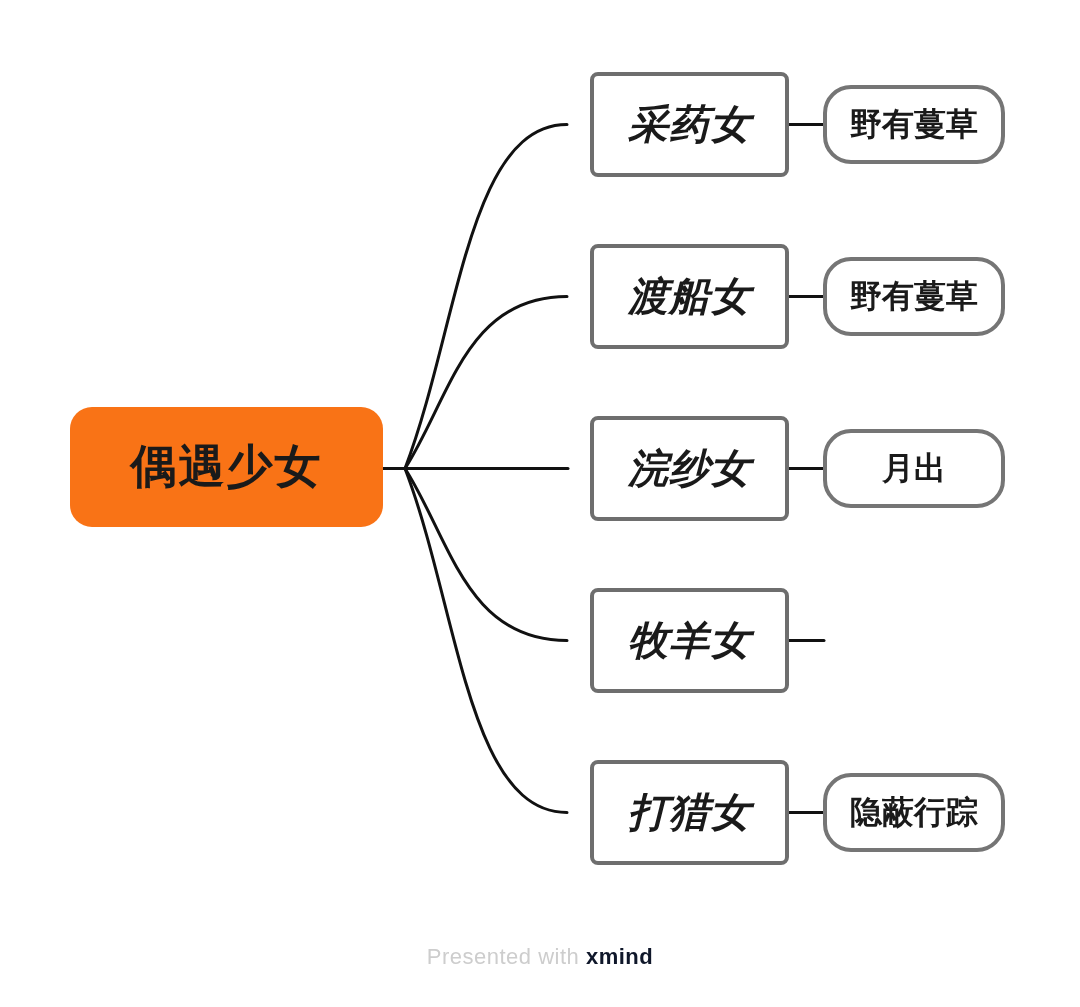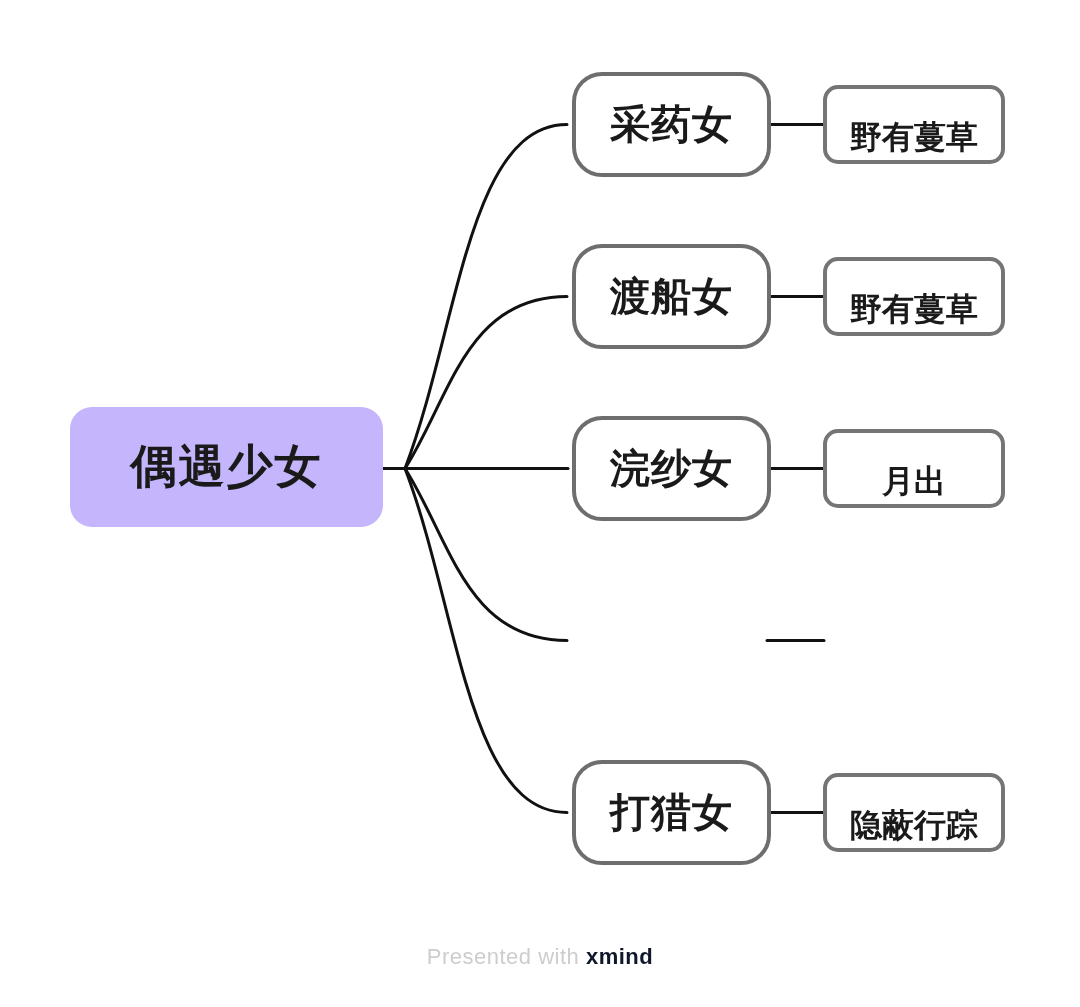--- a/index.html
+++ b/index.html
@@ -33,44 +33,44 @@
     font-weight: 700;
     text-align: center;
     white-space: nowrap;
     cursor: default;
   }
   .root-node {
     left: 70px;
     top: 407px;
     width: 313px;
     height: 120px;
-    background: #c4b5fd;
+    background: #f97316;
     border-radius: 22px;
     font-size: 46px;
     letter-spacing: 2px;
   }
   .branch-node {
-    left: 572px;
+    left: 590px;
     width: 199px;
     height: 105px;
     background: #ffffff;
     border: 4px solid #6e6e6e;
-    border-radius: 30px;
+    border-radius: 8px;
     font-size: 40px;
     letter-spacing: 1px;
+    font-style: italic;
   }
   .leaf-node {
     left: 823px;
     width: 182px;
     height: 79px;
     background: #ffffff;
     border: 4px solid #757575;
-    border-radius: 15px;
+    border-radius: 28px;
     font-size: 32px;
-    align-items: flex-end;
   }
   .watermark {
     position: absolute;
     left: 0;
     right: 0;
     top: 944px;
     text-align: center;
     font-size: 22px;
     color: #cdcdcd;
     letter-spacing: 0.5px;
@@ -118,20 +118,23 @@
     <span>野有蔓草</span>
   </div>
 
   <div class="node branch-node" style="top:416px">
     <span>浣纱女</span>
   </div>
   <div class="node leaf-node" style="top:429px">
     <span>月出</span>
   </div>
 
+  <div class="node branch-node" style="top:588px">
+    <span>牧羊女</span>
+  </div>
 
   <div class="node leaf-node" style="top:773px">
     <span>隐蔽行踪</span>
   </div>
   <div class="node branch-node" style="top:760px">
     <span>打猎女</span>
   </div>
 
   <div class="watermark">
     <span>Presented with </span><span class="brand">xmind</span>

